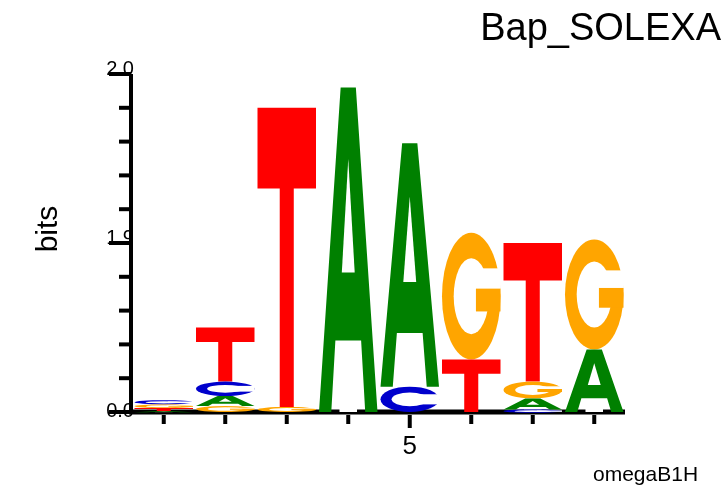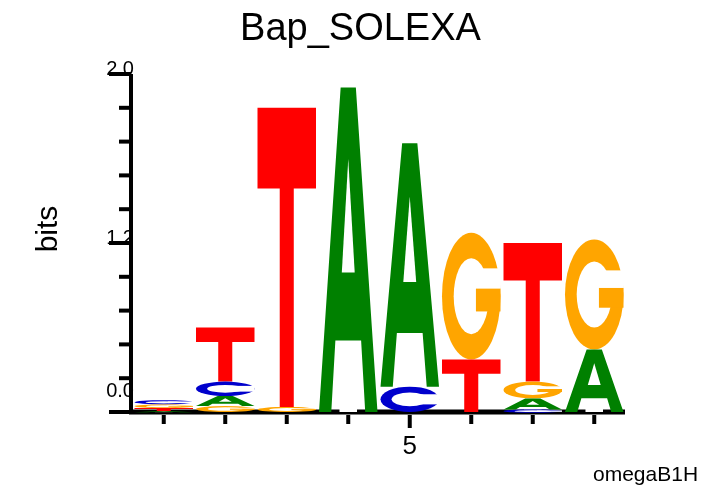--- a/index.html
+++ b/index.html
@@ -18,21 +18,21 @@
     position: absolute;
     left: 0; top: 0;
     width: 721px;
     height: 496px;
   }
   .title {
     position: absolute;
     left: 0;
     top: 6px;
     width: 721px;
-    text-align: center;
+    text-align: right;
     font-size: 38px;
     color: #000000;
     letter-spacing: 0px;
     font-family: "Liberation Sans", sans-serif;
   }
   .ylabel {
     position: absolute;
     left: -13px;
     top: 212px;
     width: 120px;
@@ -71,22 +71,22 @@
 <body>
 
 <div id="logo-root">
 
   <div class="title">Bap_SOLEXA</div>
 
   <div class="ylabel">bits</div>
 
   <div id="ytick-labels">
       <div class="ytick-label" style="width: 105px; left: 0px; top: 58px;">2.0</div>
-      <div class="ytick-label" style="width: 105px; left: 0px; top: 227px;">1.2</div>
-      <div class="ytick-label" style="width: 105px; left: 0px; top: 380px;">0.0</div>
+      <div class="ytick-label" style="width: 105px; left: 0px; top: 227px;">1.9</div>
+      <div class="ytick-label" style="width: 105px; left: 0px; top: 400px;">0.0</div>
     </div>
 
   <div id="xtick-labels">
       <div class="xlabel-pos" style="left: 379.75px; top: 432px; width: 60px;">5</div>
     </div>
 
   <svg id="logo-svg" width="721" height="496" xmlns="http://www.w3.org/2000/svg">
       <g>
         <line x1="131" y1="74" x2="131" y2="412" stroke="#000000" stroke-width="4"></line>
         <line x1="129" y1="412" x2="625" y2="412" stroke="#000000" stroke-width="5"></line>

